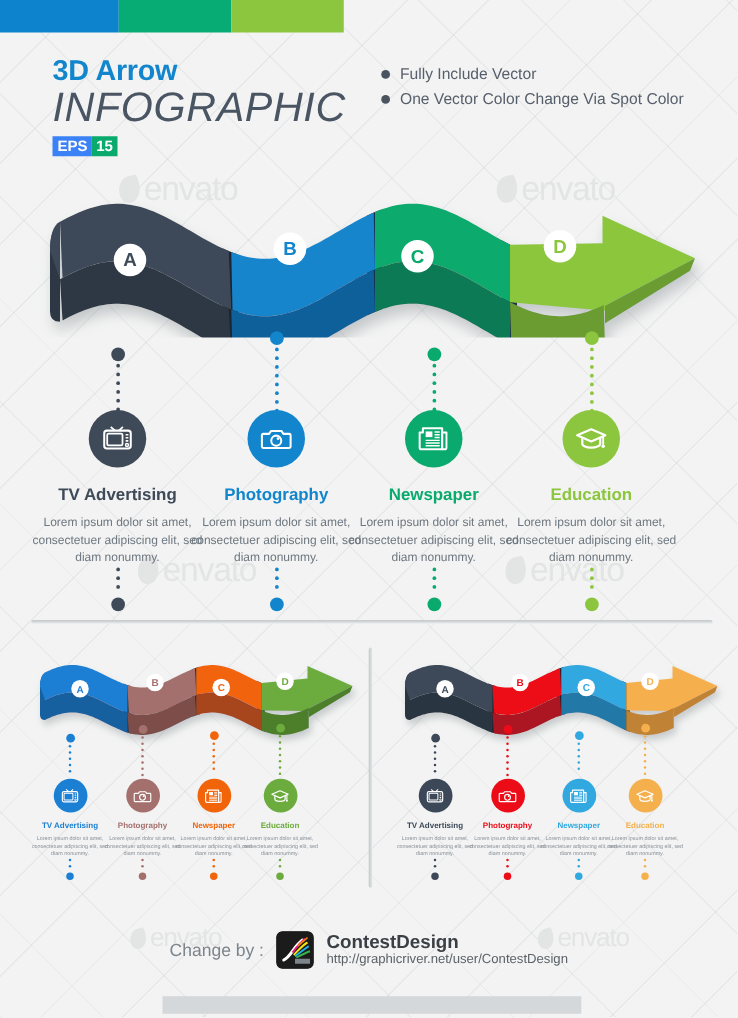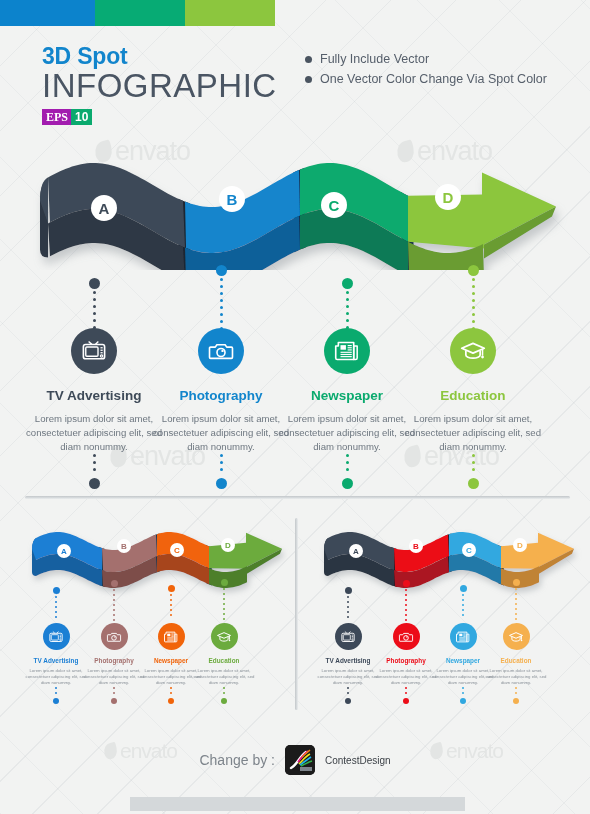--- a/index.html
+++ b/index.html
@@ -26,21 +26,21 @@
   .tb1{width:95px;}
   .tb2{width:90px;}
   .tb3{width:90px;}
 
   
   .header{position:absolute;left:42px;top:44px;z-index:4;}
   .title-1{font-size:23px;font-weight:bold;letter-spacing:-.2px;line-height:25px;}
   .title-2{font-size:33px;font-weight:normal;letter-spacing:.5px;line-height:35px;margin-top:-1px;}
   .eps{display:inline-block;margin-top:6px;font-size:12px;font-weight:bold;line-height:14px;}
   .eps i{font-style:normal;display:inline-block;padding:1px 3px 1px 4px;color:#fff;}
-  .eps .e1{background:#a21caf;font-family:Liberation Serif, serif;}
+  .eps .e1{background:#3b82f6;}
   .eps .e2{background:#0aaa6e;padding-right:4px;}
 
   .bullets{position:absolute;left:305px;top:52px;z-index:4;}
   .bullet{display:flex;align-items:center;margin-bottom:6px;font-size:12.5px;color:#565f6b;}
   .bullet .dot{width:7px;height:7px;border-radius:50%;background:#4a5460;margin-right:8px;flex:none;}
 
   
   .wm{position:absolute;color:#e3e5e4;font-size:27px;letter-spacing:-1px;z-index:1;
       display:flex;align-items:center;user-select:none;}
   .wm .leaf{width:17px;height:21px;background:#e3e5e4;margin-right:3px;
@@ -89,21 +89,21 @@
   .vbody{font-size:4.3px;line-height:6.2px;color:#8a9199;margin-top:4px;}
   .vbotknob{width:6px;height:6px;border-radius:50%;margin:4px auto 0;}
   .vbotdots{width:2px;margin:0 auto 2px;}
   .vbotdots i{display:block;width:2px;height:2px;border-radius:50%;margin-bottom:3px;}
 
   
   .footer{position:absolute;left:0;top:745px;width:590px;z-index:4;
     display:flex;align-items:center;justify-content:center;}
   .fby{font-size:14px;color:#7d848b;margin-right:10px;}
   .flogo{width:30px;height:30px;border-radius:5px;background:#1c1c1c;position:relative;overflow:hidden;margin-right:10px;flex:none;}
-  .fname{font-size:10px;font-weight:normal;color:#3a3f45;line-height:15px;}
+  .fname{font-size:15px;font-weight:bold;color:#3a3f45;line-height:15px;}
   .furl{font-size:10.5px;color:#5b6268;line-height:13px;}
   .botbar{position:absolute;left:130px;top:797px;width:335px;height:14px;background:#d4d8da;z-index:3;}
 </style>
 </head>
 <body>
 
 <div class="page">
   <div class="texture"></div>
 
   <div class="topbar">
@@ -131,24 +131,24 @@
   <div class="wm s" style="left:104px;top:739px;">
     <span class="leaf"></span>
     <span>envato</span>
   </div>
   <div class="wm s" style="left:430px;top:739px;">
     <span class="leaf"></span>
     <span>envato</span>
   </div>
 
   <div class="header">
-    <div class="title-1" style="color: rgb(18, 133, 204);">3D Spot</div>
-    <div class="title-2" style="color: rgb(74, 85, 99);">INFOGRAPHIC</div>
+    <div class="title-1" style="color: rgb(18, 133, 204);">3D Arrow</div>
+    <div class="title-2" style="color: rgb(74, 85, 99); font-style: italic;">INFOGRAPHIC</div>
     <div class="eps">
-      <i class="e1">EPS</i><i class="e2">10</i>
+      <i class="e1">EPS</i><i class="e2">15</i>
     </div>
   </div>
 
   <div class="bullets">
     <div class="bullet">
       <span class="dot"></span>
       <span>Fully Include Vector</span>
     </div>
     <div class="bullet">
       <span class="dot"></span>
@@ -632,16 +632,17 @@
         <path d="M13 17 C16 13 19 9 23 6" stroke="#e8177d" stroke-width="1.6" fill="none"></path>
         <path d="M14 19 C18 15 21 11 25 9" stroke="#f4e017" stroke-width="1.6" fill="none"></path>
         <path d="M15 20 C19 17 23 14 26 12" stroke="#1fb5e8" stroke-width="1.6" fill="none"></path>
         <path d="M16 21 C20 19 24 17 27 16" stroke="#34b44a" stroke-width="1.5" fill="none"></path>
         <path d="M17 12 C20 9 23 7 25 5" stroke="#f07f12" stroke-width="1.4" fill="none"></path>
         <rect x="15" y="22" width="12" height="4" fill="#7d848b"></rect>
       </svg>
     </span>
     <span>
       <span class="fname" style="display:block">ContestDesign</span>
+      <span class="furl" style="display:block">http://graphicriver.net/user/ContestDesign</span>
     </span>
   </div>
   <div class="botbar"></div>
 </div>
 
 </body></html>

